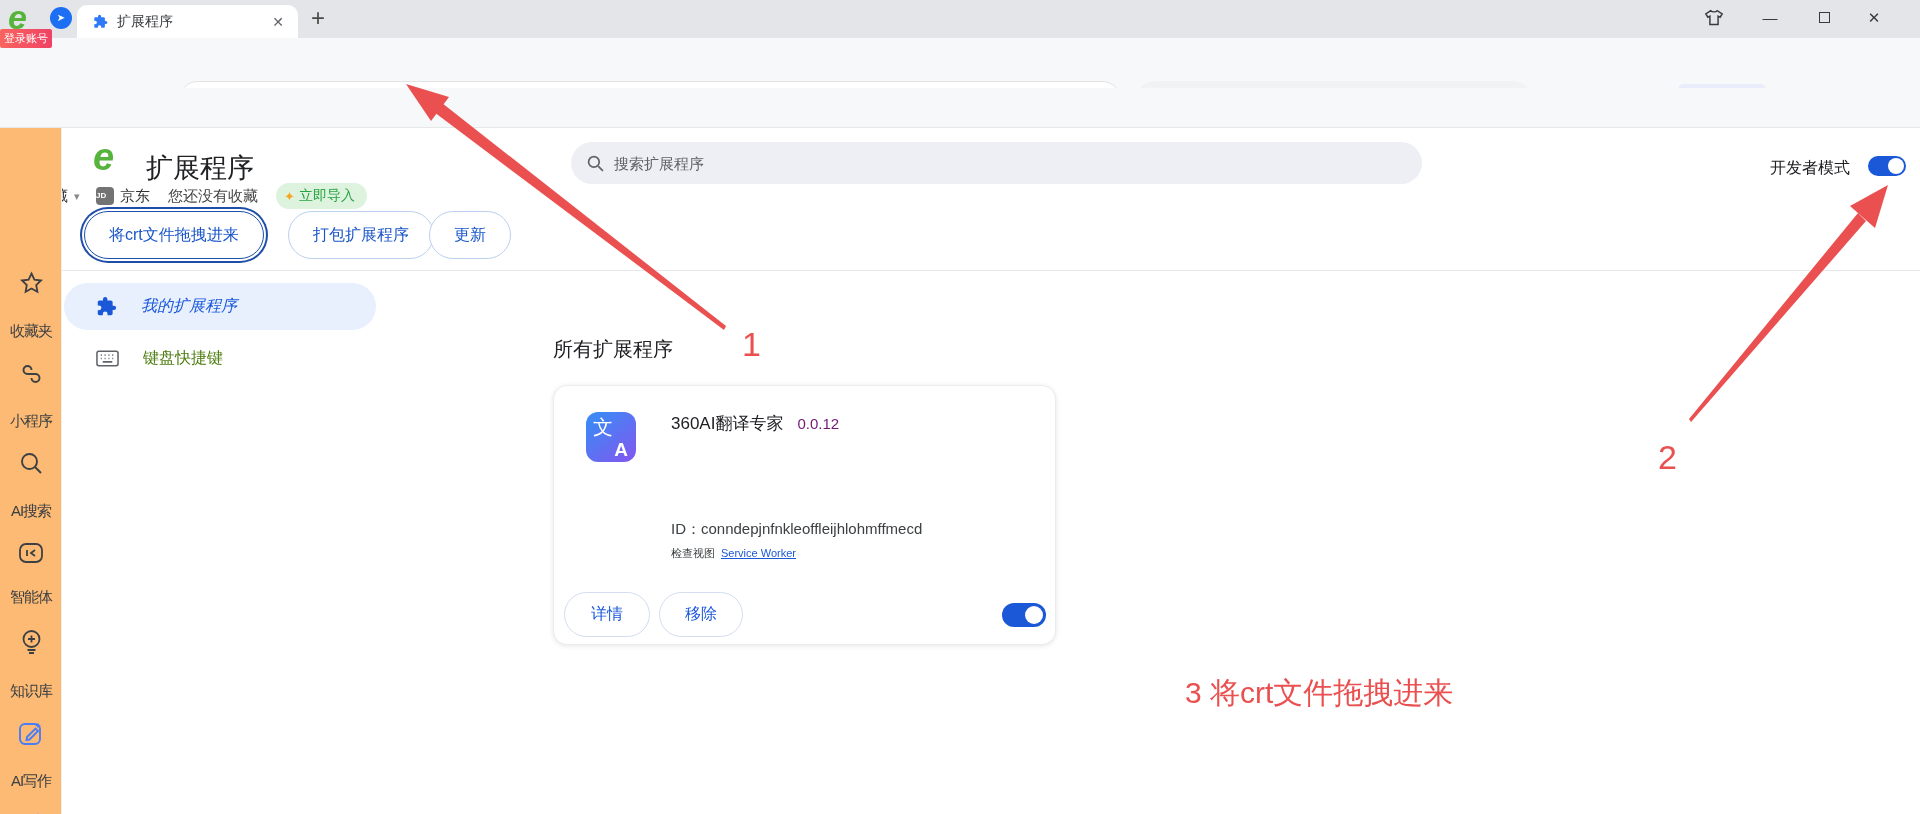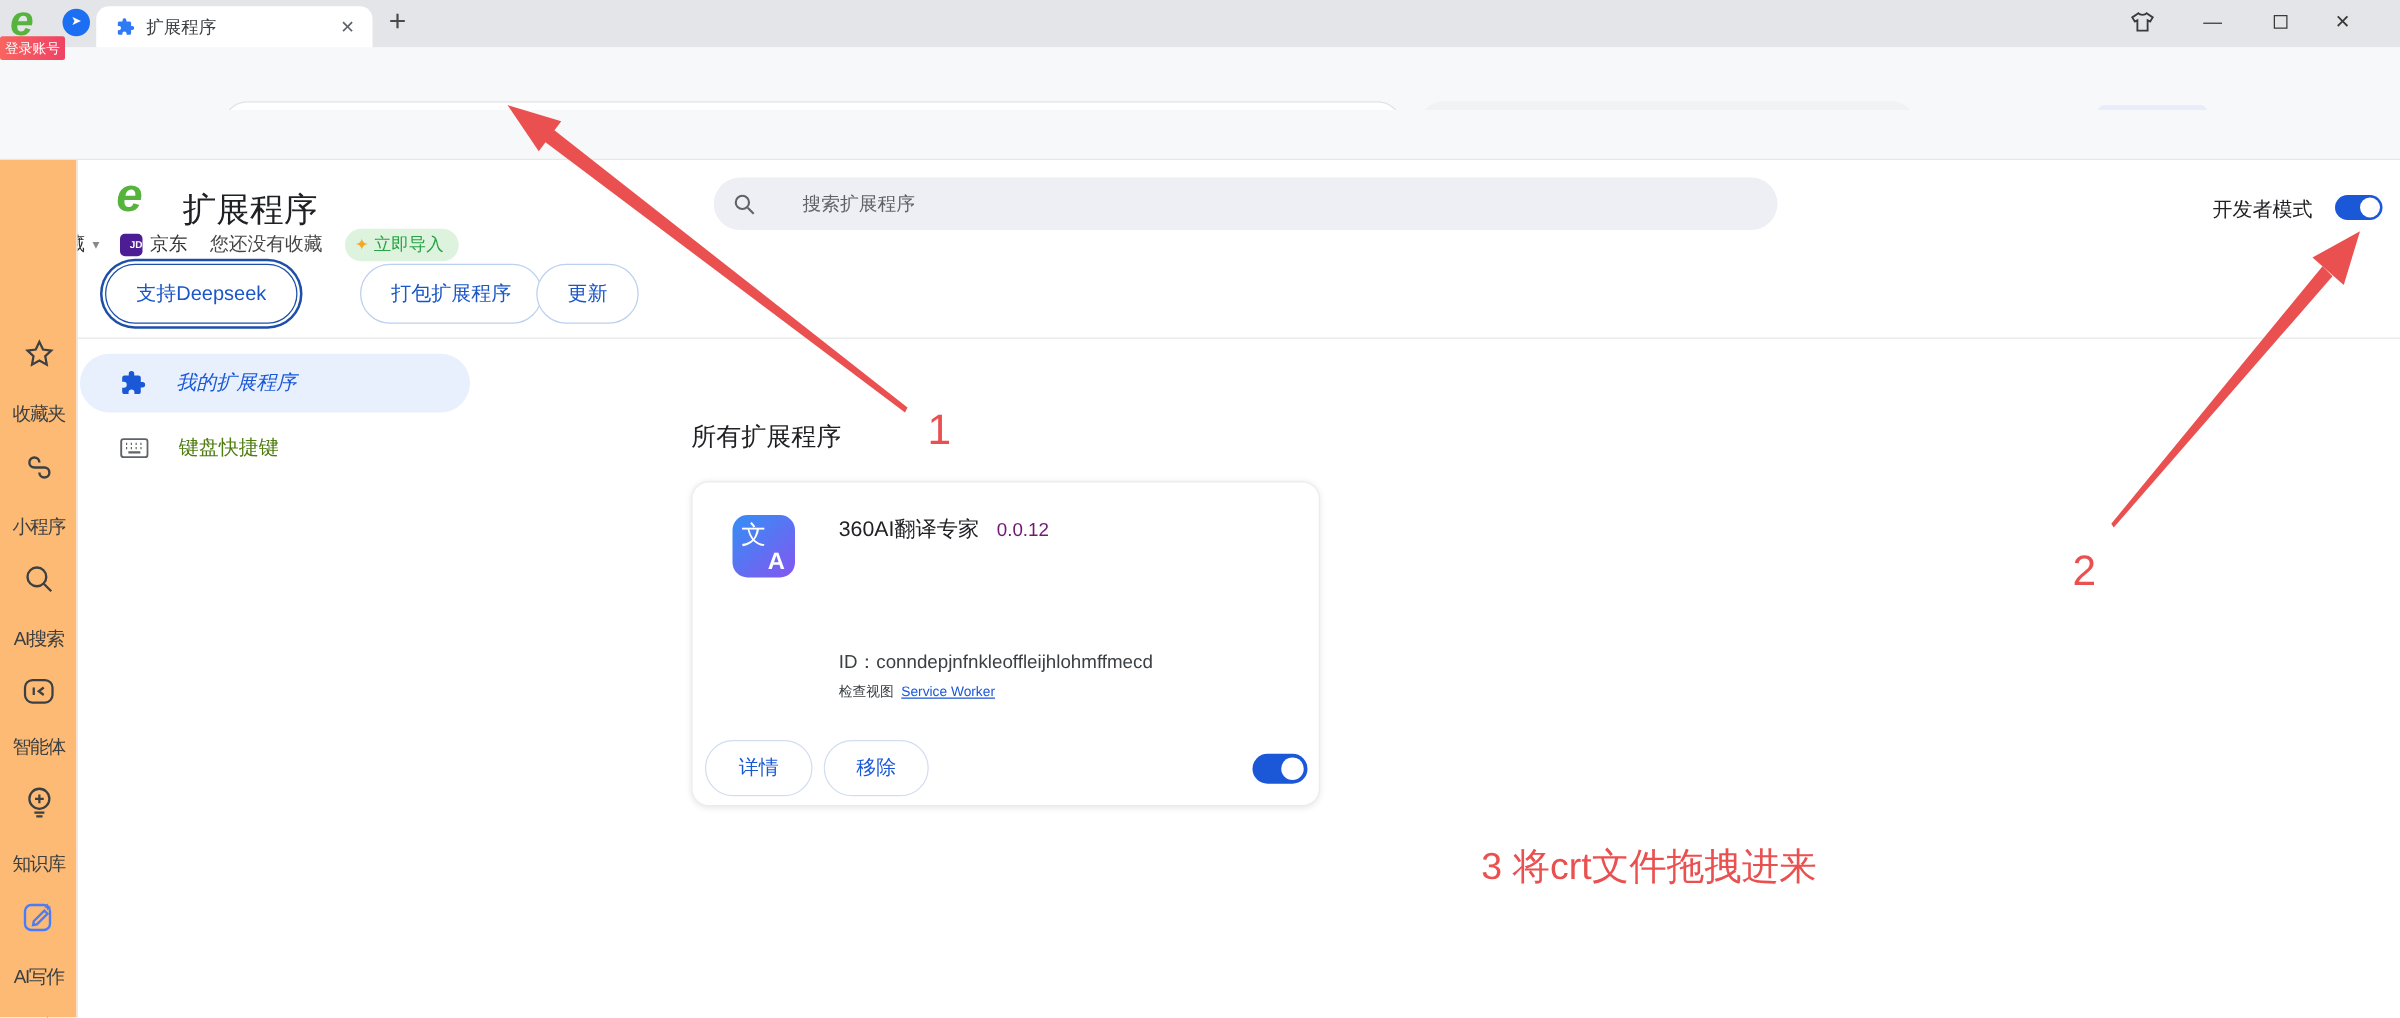--- a/index.html
+++ b/index.html
@@ -49,36 +49,36 @@
   .nano-label { font-size:14px; color:#202124; }
   .dl-wrap { left:1772px; top:48px; width:28px; height:30px; }
   .dl-badge { position:absolute; right:-2px; bottom:0; width:11px; height:11px; border-radius:50%;
     background:#6f7378; color:#fff; font-size:8px; text-align:center; line-height:11px; }
   .hamb { left:1846px; top:53px; width:20px; height:20px; }
   .hamb i { display:block; width:18px; height:2px; background:#474747; margin:3px 0; }
 
   
   .bookbar { left:0; top:88px; width:1920px; height:40px; background:#f7f8f9; border-bottom:1px solid #e7e7e7; }
   .bb { top:98px; font-size:15px; color:#333; line-height:20px; }
-  .jd-logo { left:96px; top:99px; width:18px; height:18px; background:#4c1d95; border-radius:4px;
-    color:#fff; font-size:8px; font-weight:bold; text-align:right; line-height:18px; }
+  .jd-logo { left:96px; top:99px; width:18px; height:18px; background:#737373; border-radius:4px;
+    color:#fff; font-size:8px; font-weight:bold; text-align:left; line-height:18px; }
   .import-pill { left:276px; top:95px; height:26px; border-radius:13px; background:#def3de;
     display:flex; align-items:center; padding:0 12px 0 8px; gap:4px; }
   .import-label { font-size:14px; color:#27a344; }
 
   
   .sidebar { left:0; top:128px; width:62px; height:686px; background:#fdba74; border-right:1px solid #efefef; }
   .side-ic { left:0; width:62px; text-align:center; }
   .side-lb { left:0; width:62px; text-align:center; font-size:15px; color:#3c4043; letter-spacing:-1px; white-space:nowrap; }
 
   
   .page-logo { left:93px; top:136px; font-size:38px; font-weight:bold; color:#56b43c; font-style:italic; }
   .page-title { left:146px; top:150px; font-size:27px; color:#202124; }
   .ext-search { left:571px; top:142px; width:851px; height:42px; background:#edeff4; border-radius:21px;
-    display:flex; align-items:center; padding:0 16px;gap:28px; }
+    display:flex; align-items:center; padding:0 16px; }
   .ext-search input { border:none; outline:none; background:transparent; font-size:15px; color:#202124;
     margin-left:10px; flex:1; font-family:inherit; }
   .ext-search input::placeholder { color:#5f6368; opacity:1; }
   .dev-label { left:1770px; top:158px; font-size:16px; color:#202124; }
   .toggle { border-radius:12px; background:#1a58d8; }
   .knob { position:absolute; background:#fff; border-radius:50%; }
   .dev-toggle { left:1868px; top:156px; width:38px; height:20px; }
   .dev-toggle .knob { width:16px; height:16px; right:2px; top:2px; }
 
   .pill-btn { top:211px; height:48px; border-radius:24px; background:#fff; border:1px solid #9db9e8;
@@ -298,21 +298,21 @@
         </svg>
     </span>
     <input placeholder="搜索扩展程序" style="">
   </div>
 
   <div class="abs dev-label">开发者模式</div>
   <div class="abs toggle dev-toggle">
       <span class="knob"></span>
     </div>
 
-  <div class="abs pill-btn pill-focus" style="left:84px;">支持Deepseek</div>
+  <div class="abs pill-btn pill-focus" style="left:84px;">将crt文件拖拽进来</div>
   <div class="abs pill-btn" style="left:288px;border-color:#bcd0ef;">打包扩展程序</div>
   <div class="abs pill-btn" style="left:429px;border-color:#bcd0ef;">更新</div>
 
   <div class="abs hdr-divider"></div>
 
   <div class="abs nav-item nav-sel">
     <span>
       <svg class="ic" width="21" height="21" viewBox="0 0 24 24" fill="#1a58d8">
           <path d="M20.5 11h-1.5V7c0-1.1-.9-2-2-2h-4V3.5a2.5 2.5 0 0 0-5 0V5H4c-1.1 0-2 .9-2 2v3.8h1.5a2.7 2.7 0 0 1 0 5.4H2V20c0 1.1.9 2 2 2h3.8v-1.5a2.7 2.7 0 0 1 5.4 0V22H17c1.1 0 2-.9 2-2v-4h1.5a2.5 2.5 0 0 0 0-5z"></path>
         </svg>

